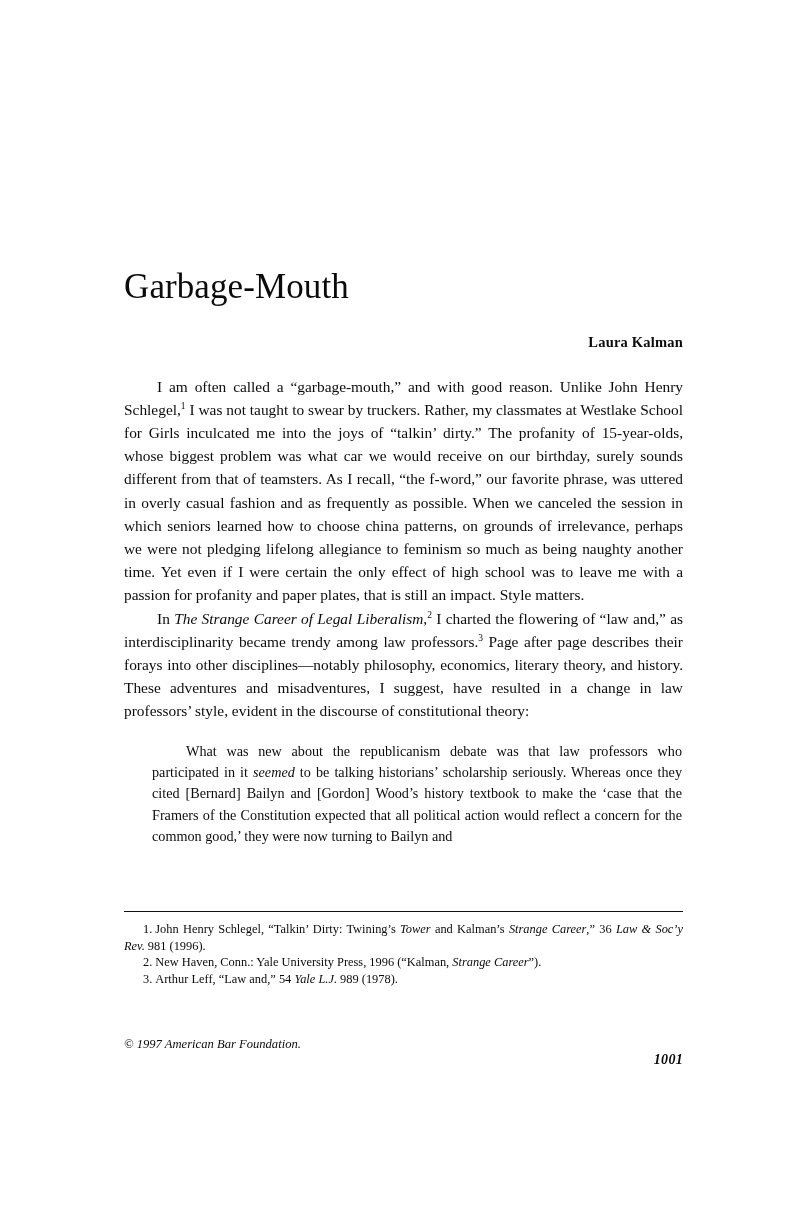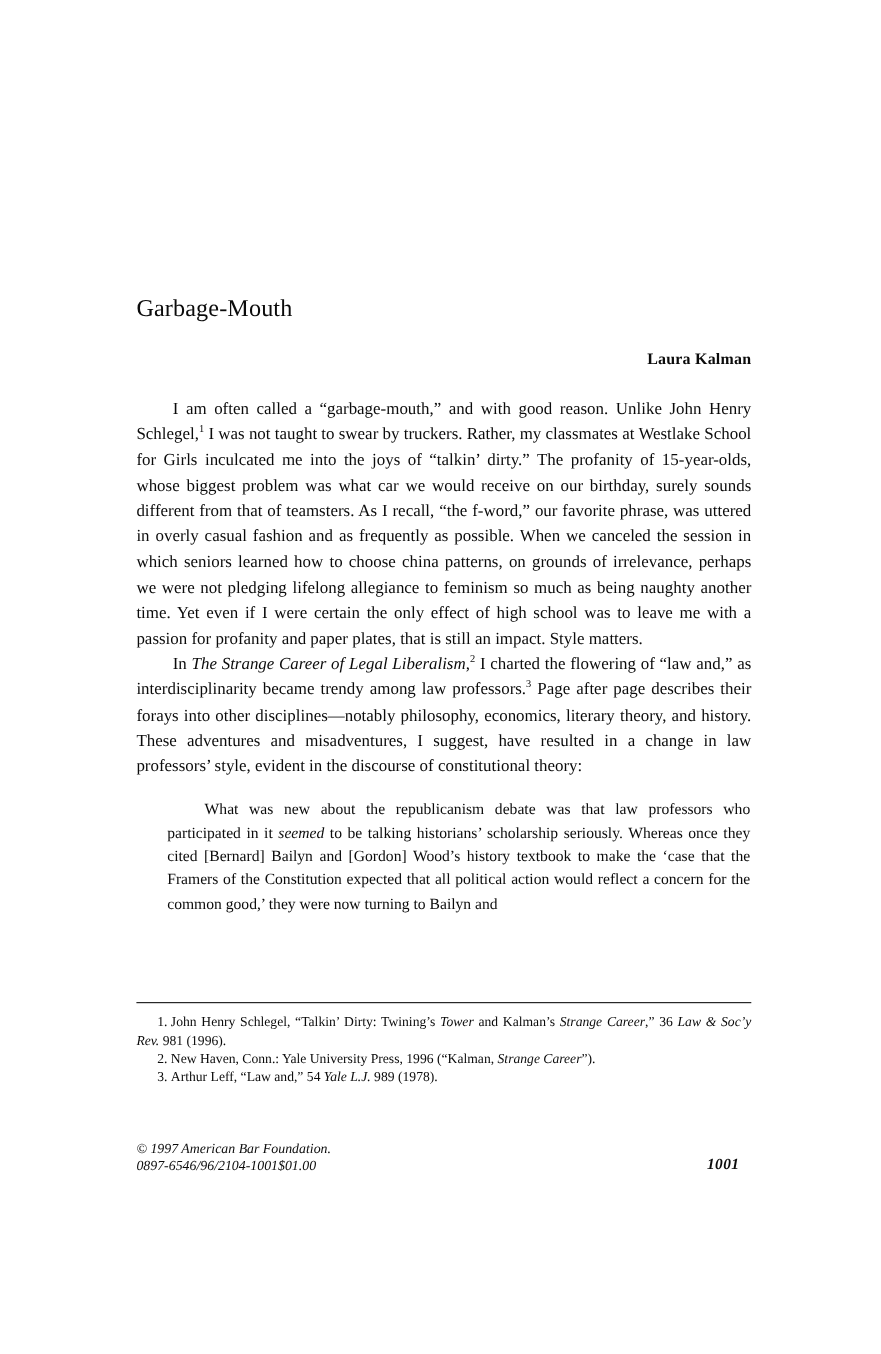--- a/index.html
+++ b/index.html
@@ -19,21 +19,21 @@
     overflow: hidden;
     box-sizing: border-box;
   }
   .content {
     position: absolute;
     left: 124px;
     top: 0;
     width: 559px;
   }
   .article-title {
-    font-size: 22px;
+    font-size: 35px;
     font-weight: 500;
     letter-spacing: 0.1px;
     line-height: 1.1;
     margin: 0;
     padding-top: 268px;
   }
   .byline {
     text-align: right;
     font-size: 14.5px;
     font-weight: bold;
@@ -104,21 +104,21 @@
     top: 1036px;
     width: 559px;
     font-size: 12.6px;
     line-height: 16.4px;
   }
   .colophon .line {
     display: block;
   }
   .folio {
     position: absolute;
-    right: 11px;
+    right: 0;
     top: 16px;
     font-size: 14px;
     font-weight: bold;
     letter-spacing: 0.3px;
   }
   .colophon-wrap {
     position: relative;
     font-style: italic;
   }
   i, .it { font-style: italic; }
@@ -151,18 +151,17 @@
 
     <p class="fn-item"><span class="fn-num">2.</span><span>New Haven, Conn.: Yale University Press, 1996 (“Kalman, </span><i>Strange Career</i><span>”).</span></p>
 
     <p class="fn-item"><span class="fn-num">3.</span><span>Arthur Leff, “Law and,” 54 </span><i>Yale L.J.</i><span> 989 (1978).</span></p>
 
   </div>
 
   <div class="colophon">
     <div class="colophon-wrap">
       <span class="line">© 1997 American Bar Foundation.</span>
-      <span class="line">0897-6546/96/2104-1001$01.00</span>
       <span class="folio">1001</span>
     </div>
   </div>
 
 </div>
 
 </body></html>

